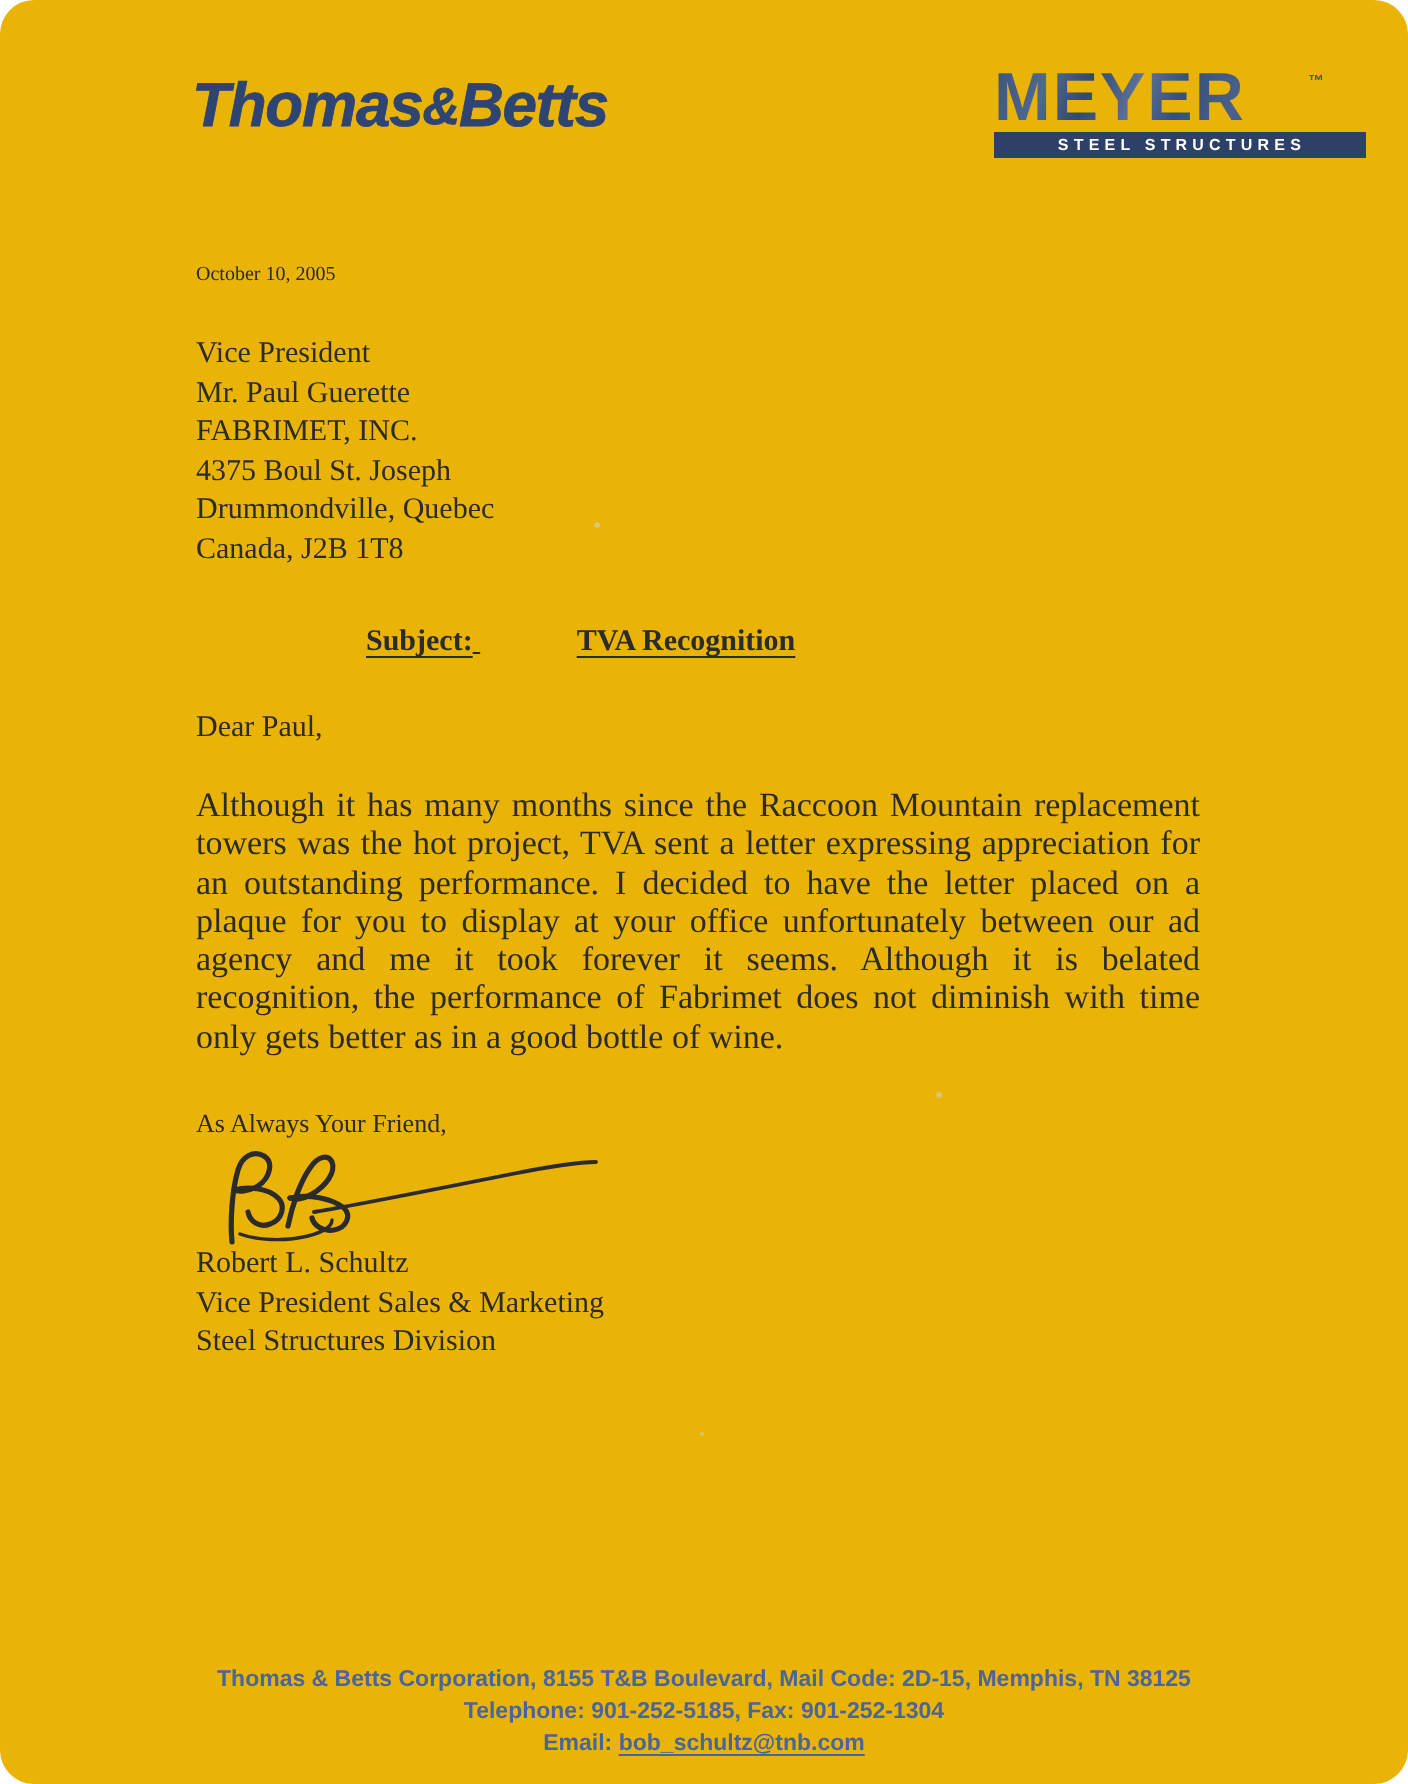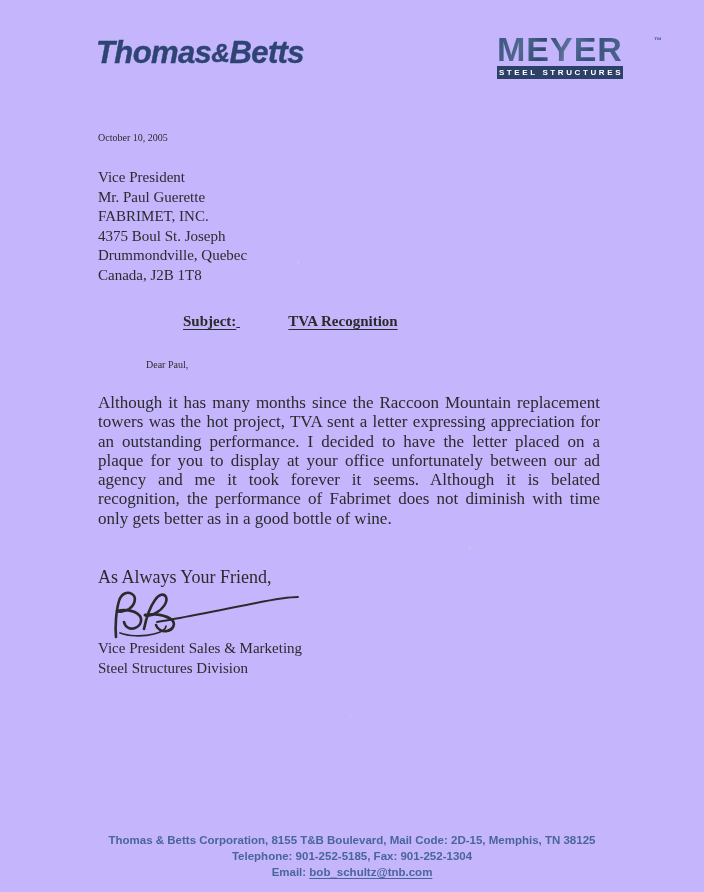--- a/index.html
+++ b/index.html
@@ -12,21 +12,22 @@
     height: 892px;
     position: relative;
     font-family: "Liberation Serif", "DejaVu Serif", serif;
     color: #2b2b2b;
     overflow: hidden;
   }
 
   .page {
     position: absolute;
     inset: 0;
-    background: #c4b5fd;
+    background: #eab308;
+    border-radius: 17px;
   }
 
   
   .letterhead {
     position: absolute;
     top: 30px;
     left: 0;
     right: 0;
     height: 70px;
   }
@@ -93,21 +94,21 @@
     right: 0px;
     top: 2px;
     font-family: "Liberation Sans", "DejaVu Sans", sans-serif;
     font-size: 8px;
     font-weight: bold;
     color: #3c5a84;
     -webkit-text-fill-color: #3c5a84;
   }
   .meyer-bar {
     margin-top: 2px;
-    width: 126px;
+    width: 186px;
     height: 13px;
     background: #2c4068;
     display: flex;
     align-items: center;
     justify-content: center;
   }
   .meyer-bar span {
     font-family: "Liberation Sans", "DejaVu Sans", sans-serif;
     font-size: 8px;
     font-weight: bold;
@@ -151,39 +152,38 @@
     text-underline-offset: 2.5px;
   }
   .subject-gap {
     display: inline-block;
     width: 52px;
     text-decoration: underline;
   }
 
   .salutation {
     margin-top: 25px;
-    font-size: 10px;
+    font-size: 15px;
     line-height: 19px;
-    margin-left: 48px;
   }
 
   .para {
     margin-top: 19px;
     font-size: 17px;
     line-height: 19.3px;
     text-align: justify;
     text-justify: inter-word;
   }
   .para.last-short {
     margin-top: 21px;
   }
 
   .closing {
-    margin-top: 40px;
-    font-size: 18px;
+    margin-top: 24px;
+    font-size: 13px;
     line-height: 19px;
   }
 
   .signature {
     margin-top: 2px;
     margin-left: 8px;
     height: 52px;
     width: 300px;
     position: relative;
   }
@@ -282,20 +282,21 @@
           <path d="M11,22 C18,20 28,21 33,26 C37,30 35,37 29,39 C24,41 19,38 18,33" stroke-width="2.6"></path>
           <path d="M38,40 C40,30 44,18 49,11 C53,5 58,4 60,8 C62,13 57,20 50,24 C45,27 41,27 39,26" stroke-width="2.6"></path>
           <path d="M39,26 C48,24 60,26 66,31 C70,35 67,41 61,42 C56,43 51,40 50,36" stroke-width="2.6"></path>
           <path d="M51,33 C70,30 110,22 150,14 C170,10 183,8 192,8" stroke-width="1.9"></path>
           <path d="M14,44 C22,47 36,48 48,45 C56,43 60,40 60,37" stroke-width="1.7"></path>
         </g>
       </svg>
     </div>
 
     <div class="signer">
+      <div>Robert L. Schultz</div>
       <div>Vice President Sales &amp; Marketing</div>
       <div>Steel Structures Division</div>
     </div>
 
   </div>
 
   <div class="footer">
     <div>Thomas &amp; Betts Corporation, 8155 T&amp;B Boulevard, Mail Code: 2D-15, Memphis, TN 38125</div>
     <div>Telephone: 901-252-5185, Fax: 901-252-1304</div>
     <div><span>Email:</span>

